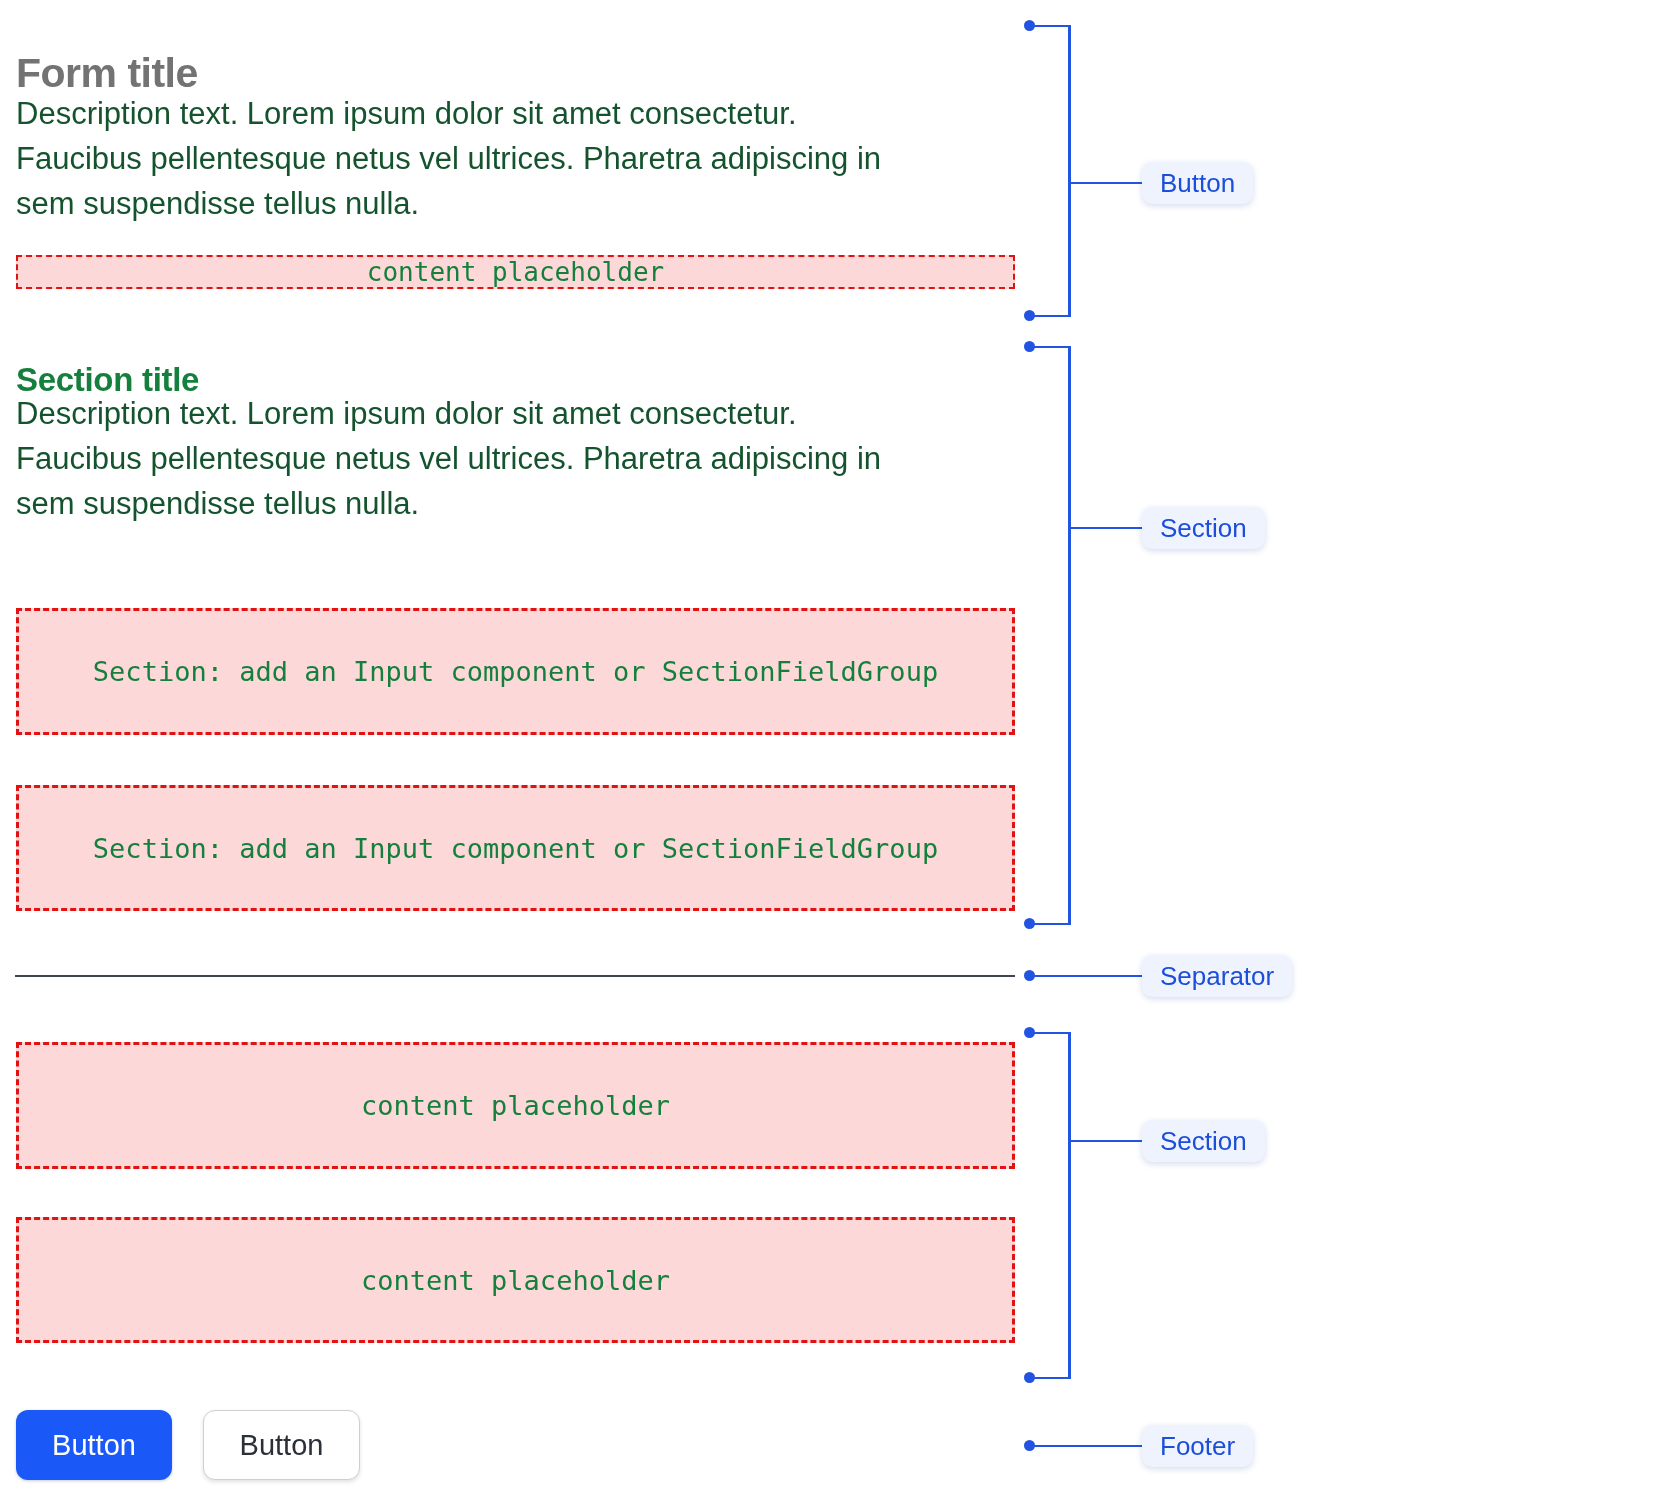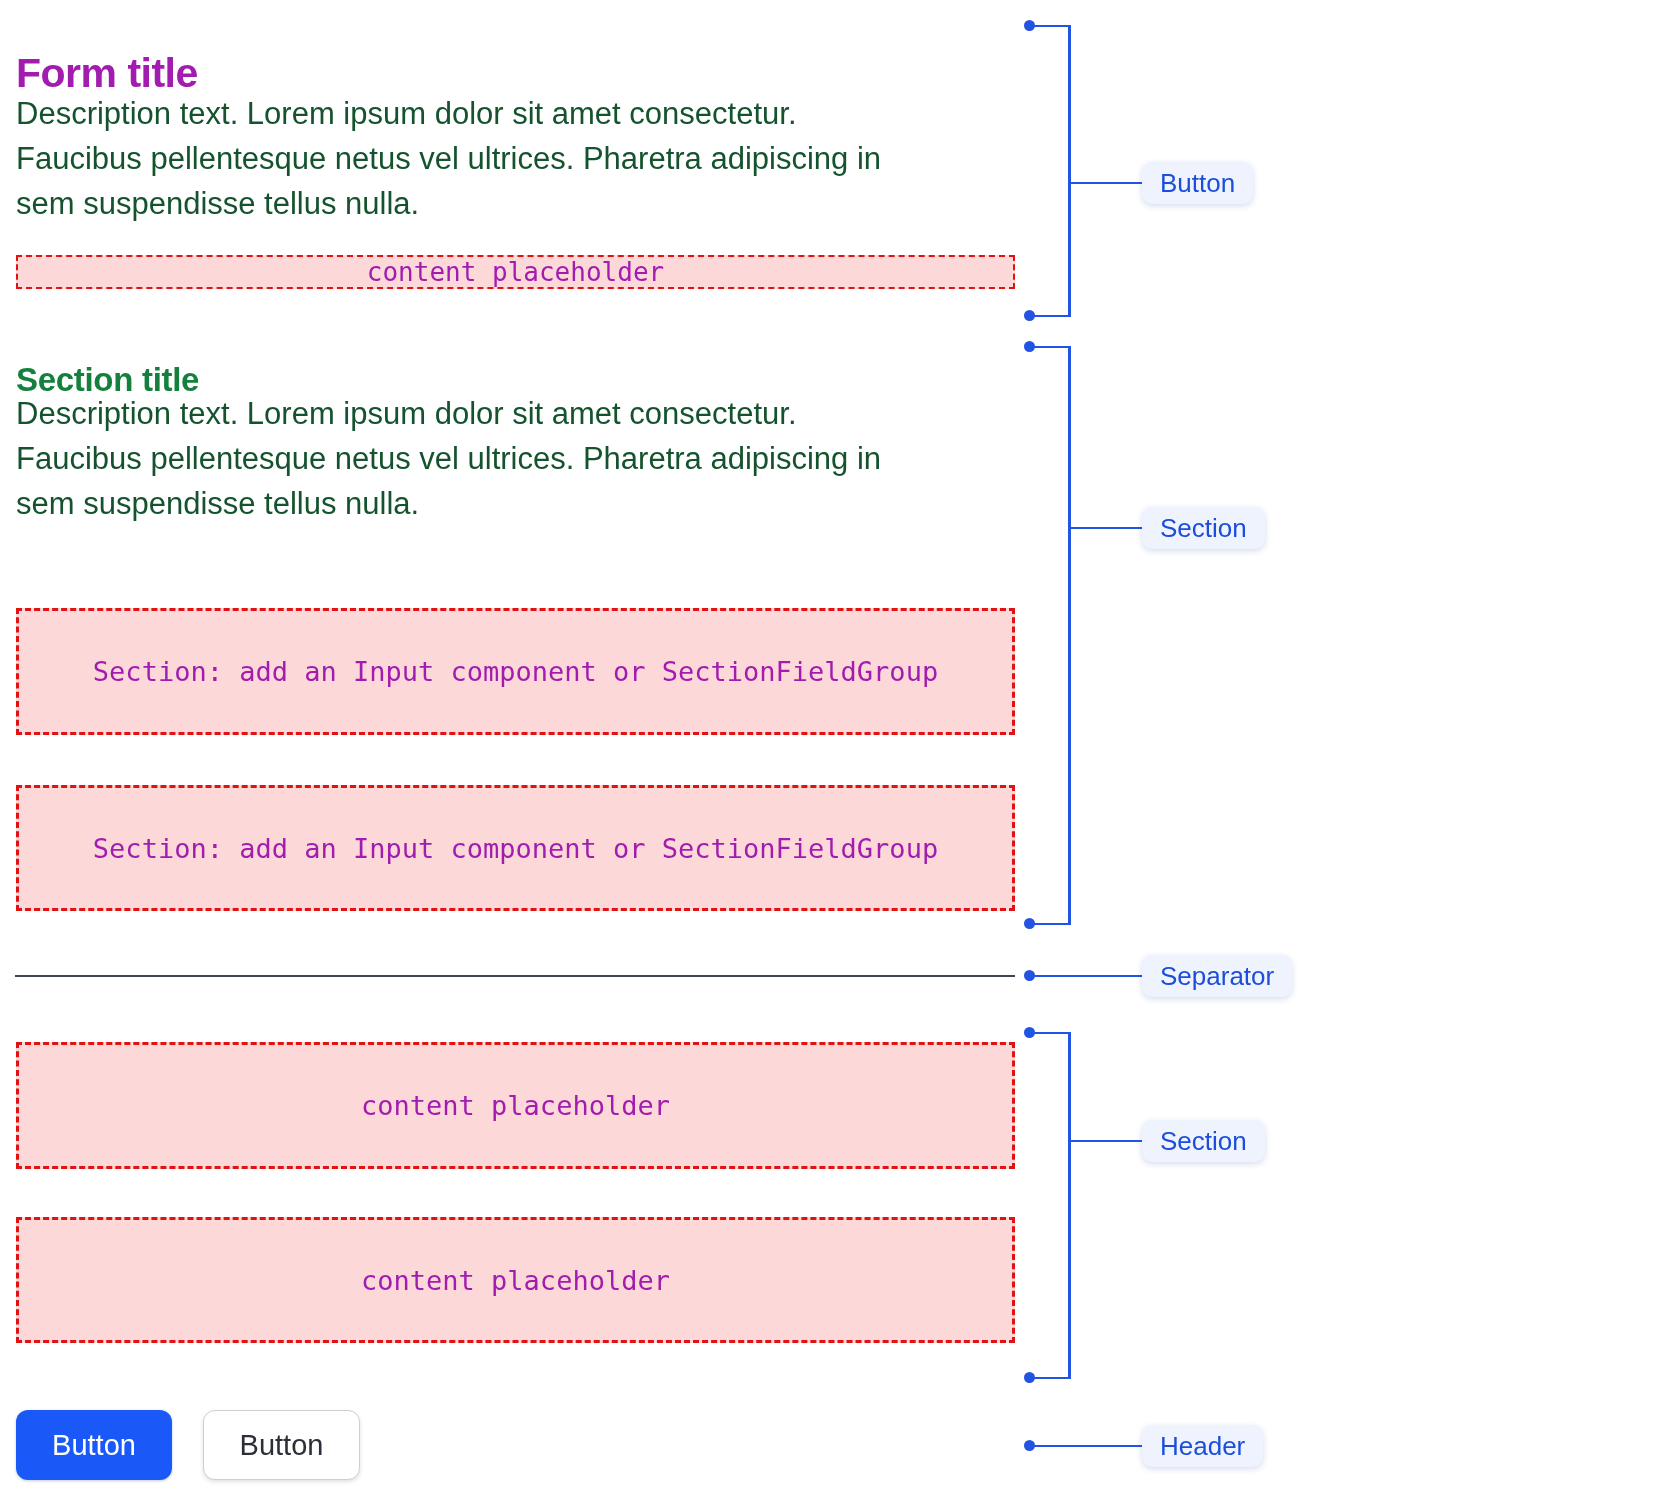--- a/index.html
+++ b/index.html
@@ -1,32 +1,32 @@
 <!DOCTYPE html>
 <html><head>
 <meta charset="utf-8">
 <style>
   html,body{margin:0;padding:0;background:#ffffff;}
   .canvas{position:relative;width:1672px;height:1498px;background:#ffffff;
           font-family:"Liberation Sans",sans-serif;overflow:hidden;}
 
   
   .form-title{position:absolute;left:16px;top:20px;font-size:41px;line-height:52px;
-              font-weight:700;color:#a21caf;letter-spacing:-.5px;white-space:nowrap;}
+              font-weight:700;color:#737373;letter-spacing:-.5px;white-space:nowrap;}
   .desc{position:absolute;left:16px;font-size:31px;line-height:45px;color:#14532d;}
   .desc .line{display:block;white-space:nowrap;}
   .desc-1{top:91px;}
   .desc-2{top:391px;}
   .section-title{position:absolute;left:16px;top:332px;font-size:33px;line-height:42px;
                  font-weight:700;color:#15803d;letter-spacing:-.3px;white-space:nowrap;}
 
   .ph{position:absolute;left:16px;width:999px;box-sizing:border-box;
       background:#fdd8d8;border:3px dashed #e01212;
       display:flex;align-items:center;justify-content:center;
-      font-family:"DejaVu Sans Mono",monospace;font-size:27px;color:#a21caf;}
+      font-family:"DejaVu Sans Mono",monospace;font-size:27px;color:#15803d;}
   .ph-strip{top:255px;height:34px;border-width:2px;font-size:26px;}
   .ph-b1{top:608px;height:127px;}
   .ph-b2{top:785px;height:126px;}
   .ph-b3{top:1042px;height:127px;}
   .ph-b4{top:1217px;height:126px;}
 
   .separator{position:absolute;left:15px;top:975px;width:1000px;height:2px;
              background:#3e4450;border:0;margin:0;}
 
   .btn{position:absolute;top:1410px;height:70px;border-radius:12px;
@@ -146,15 +146,15 @@
   <span class="dot s2-dot-t"></span>
   <span class="dot s2-dot-b"></span>
   <span class="hline s2-conn-t"></span>
   <span class="hline s2-conn-b"></span>
   <span class="vline s2-v"></span>
   <span class="hline s2-mid"></span>
   <span class="ann-label s2-label">Section</span>
 
   <span class="dot ft-dot"></span>
   <span class="hline ft-line"></span>
-  <span class="ann-label ft-label">Header</span>
+  <span class="ann-label ft-label">Footer</span>
 
 </div>
 
 </body></html>

